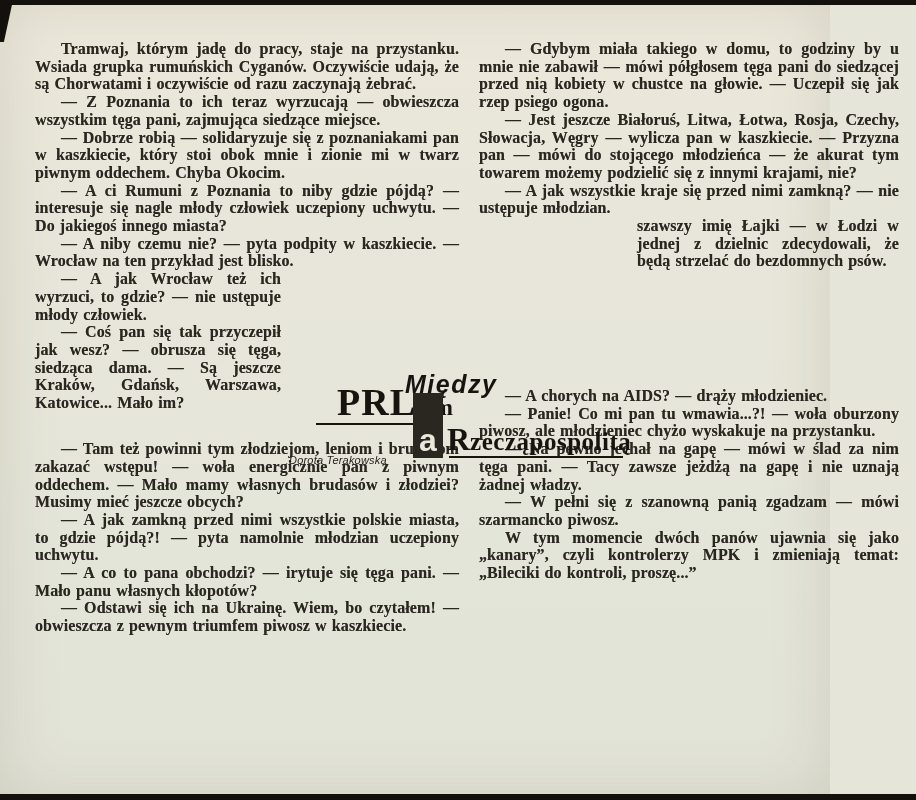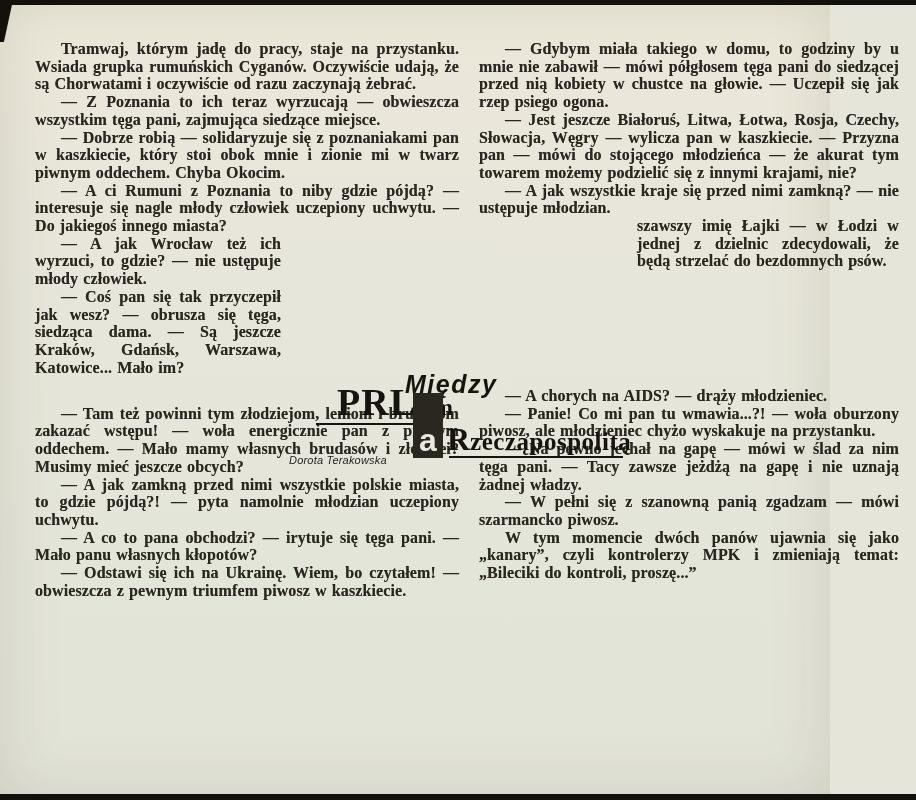--- a/index.html
+++ b/index.html
@@ -69,20 +69,21 @@
 
   <div class="edge-top"></div>
   <div class="corner-mark"></div>
   <div class="edge-bottom"></div>
 
   <div class="col col-left">
     <p>Tramwaj, którym jadę do pracy, staje na przystanku. Wsiada grupka rumuńskich Cyganów. Oczywiście udają, że są Chorwatami i oczywiście od razu zaczynają żebrać.</p>
     <p>— Z Poznania to ich teraz wyrzucają — obwieszcza wszystkim tęga pani, zajmująca siedzące miejsce.</p>
     <p>— Dobrze robią — solidaryzuje się z poznaniakami pan w kaszkiecie, który stoi obok mnie i zionie mi w twarz piwnym oddechem. Chyba Okocim.</p>
     <p>— A ci Rumuni z Poznania to niby gdzie pójdą? — interesuje się nagle młody człowiek uczepiony uchwytu. — Do jakiegoś innego miasta?</p>
+    <p>— A niby czemu nie? — pyta podpity w kaszkiecie. — Wrocław na ten przykład jest blisko.</p>
     <div class="spacer-right"></div>
     <p>— A jak Wrocław też ich wyrzuci, to gdzie? — nie ustępuje młody człowiek.</p>
     <p>— Coś pan się tak przyczepił jak wesz? — obrusza się tęga, siedząca dama. — Są jeszcze Kraków, Gdańsk, Warszawa, Katowice... Mało im?</p>
     <p class="clear-r">— Tam też powinni tym złodziejom, leniom i brudasom zakazać wstępu! — woła energicznie pan z piwnym oddechem. — Mało mamy własnych brudasów i złodziei? Musimy mieć jeszcze obcych?</p>
     <p>— A jak zamkną przed nimi wszystkie polskie miasta, to gdzie pójdą?! — pyta namolnie młodzian uczepiony uchwytu.</p>
     <p>— A co to pana obchodzi? — irytuje się tęga pani. — Mało panu własnych kłopotów?</p>
     <p>— Odstawi się ich na Ukrainę. Wiem, bo czytałem! — obwieszcza z pewnym triumfem piwosz w kaszkiecie.</p>
   </div>
 
   <div class="col col-right">

